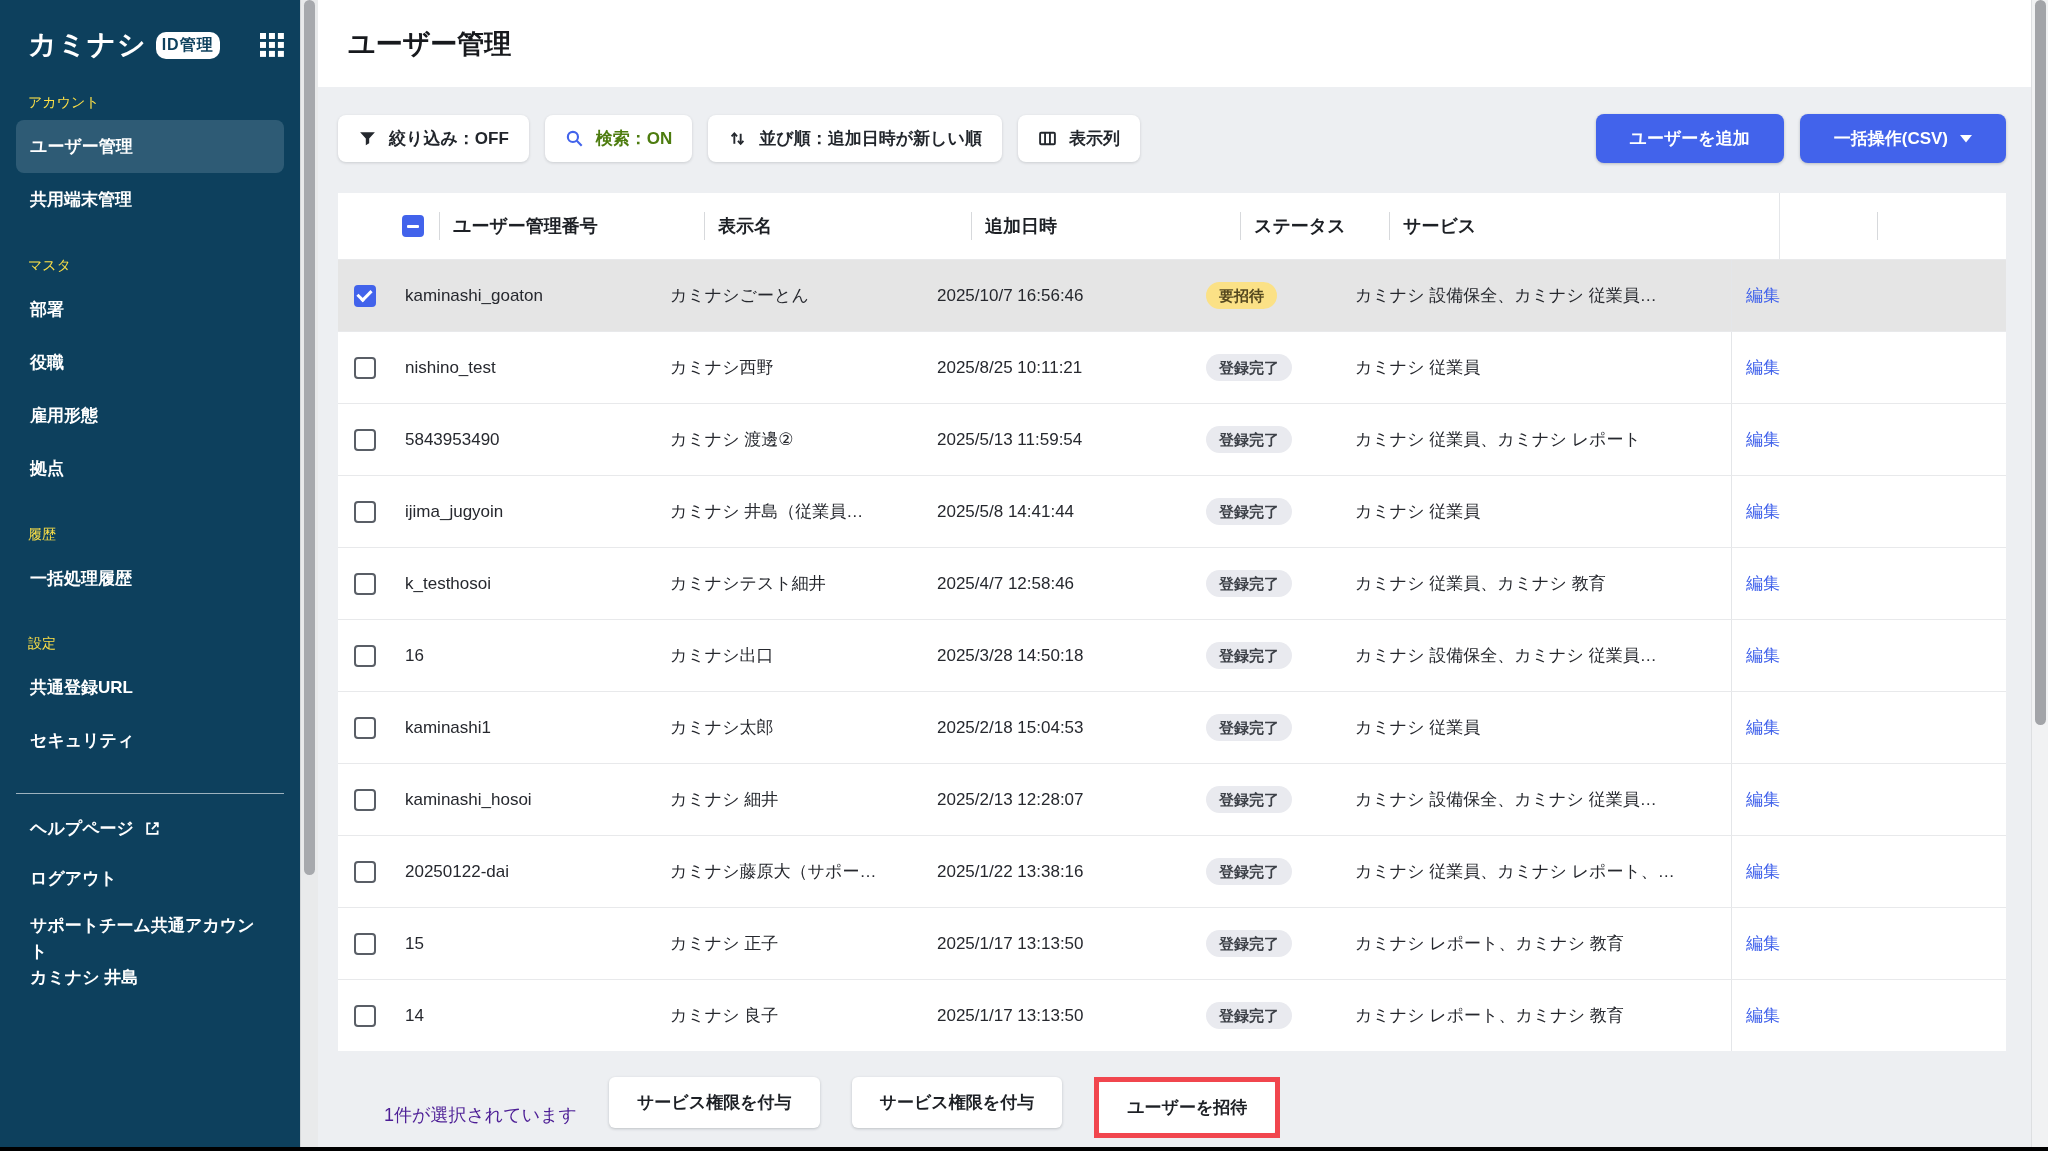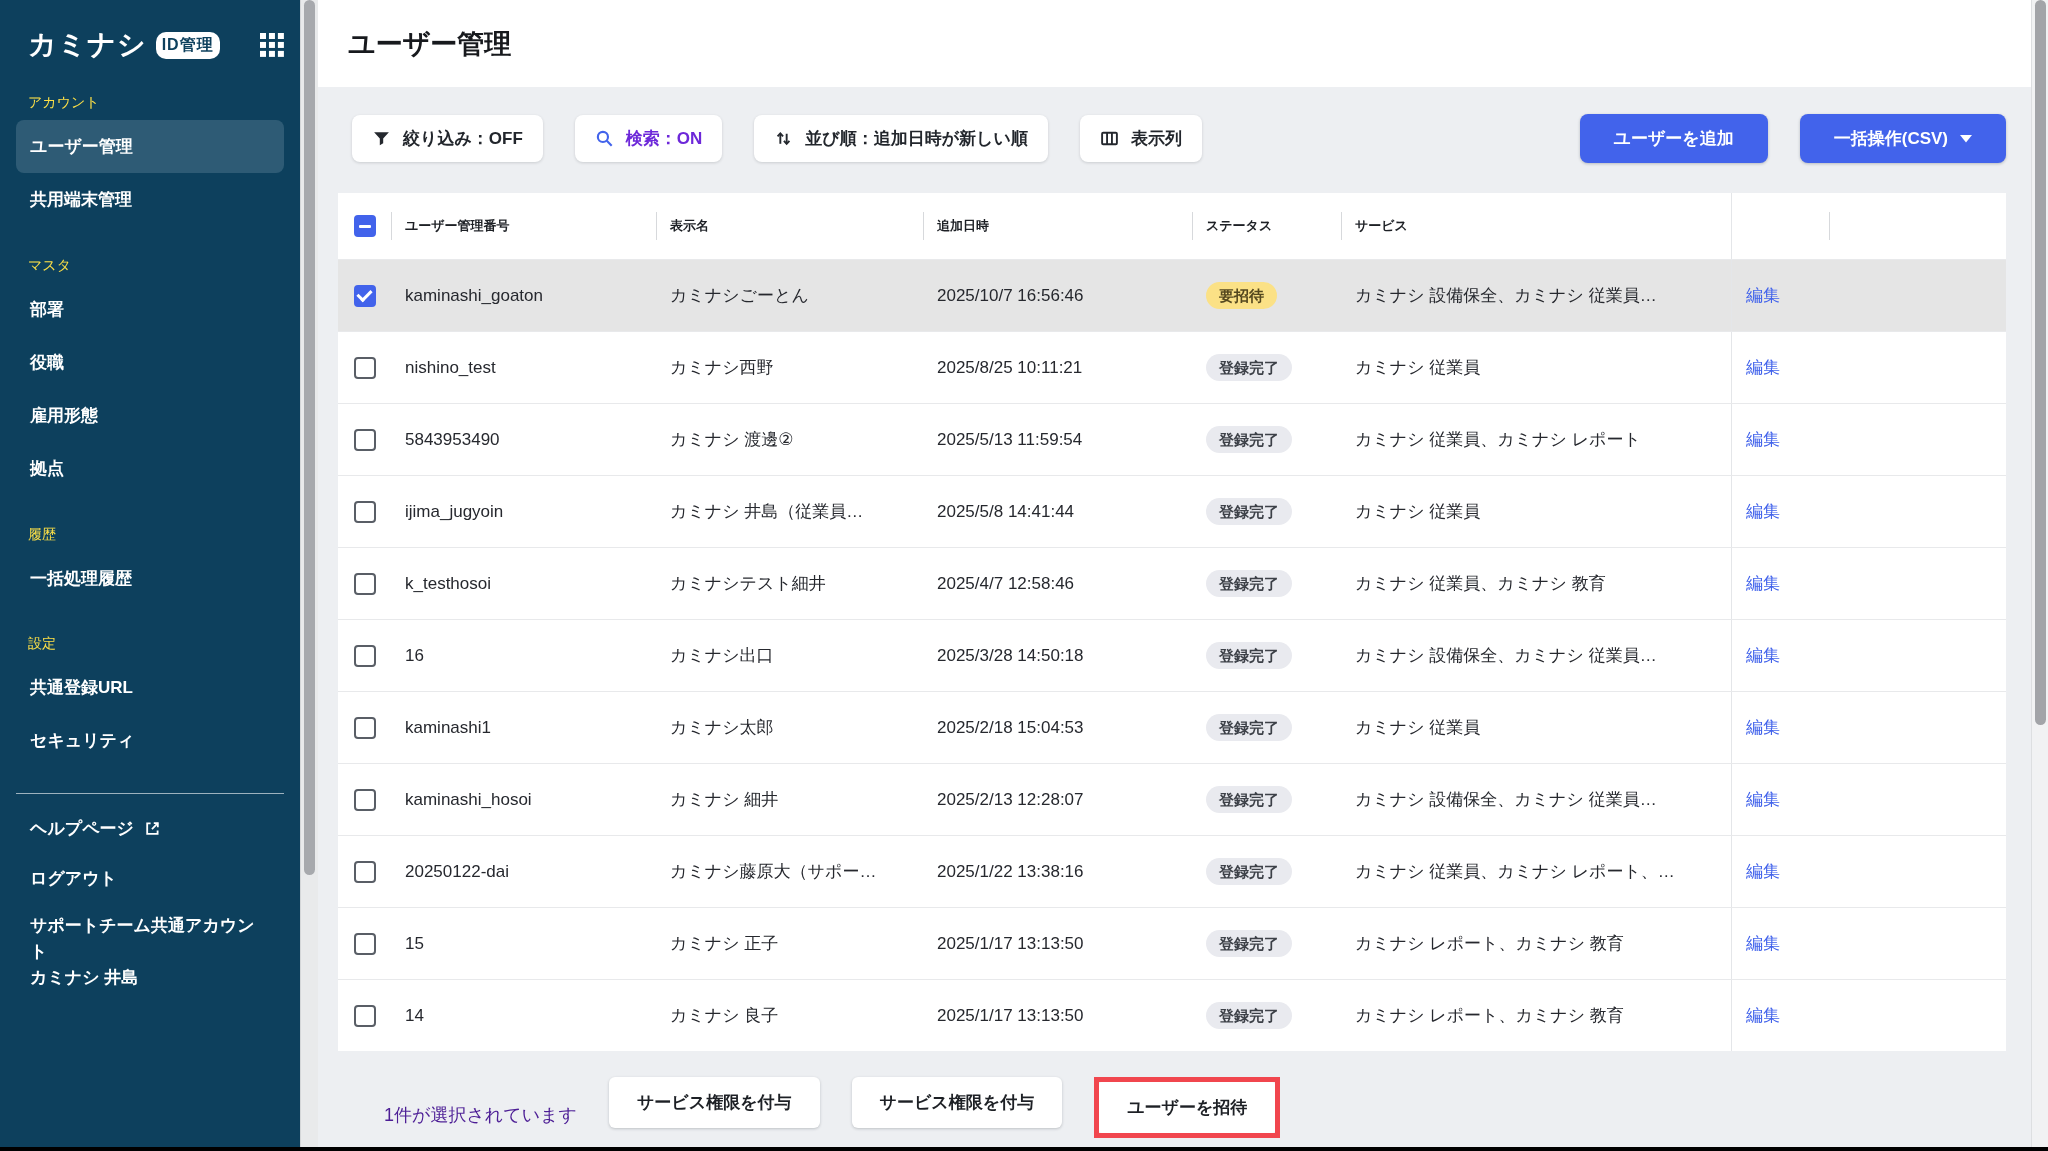--- a/index.html
+++ b/index.html
@@ -36,38 +36,38 @@
   .side-scrollbar { width:18px; height:100%; background:#e9eaeb; border-left:1px solid #d4d6d8; position:relative; flex:none; }
   .side-scrollbar .thumb { position:absolute; left:3px; top:0; width:11px; height:76%; background:#a7a9ad; border-radius:6px; }
 
   
   .main { flex:1 1 auto; height:100%; display:flex; flex-direction:column; min-width:0; }
   .page-header { height:87px; background:#fff; display:flex; align-items:center; padding-left:30px; flex:none; }
   .page-title { font-size:27px; font-weight:800; color:#17191d; }
 
   .content { flex:1 1 auto; background:#edeff2; padding:27px 25px 0 20px; display:flex; flex-direction:column; min-height:0; }
 
-  .toolbar { display:flex; align-items:center; gap:32px; margin-left:14px; flex:none; }
+  .toolbar { display:flex; align-items:center; gap:16px; flex:none; }
   .chip {
     display:flex; align-items:center; gap:12px; background:#fff; border:none;
     border-radius:8px; padding:12px 20px; font-size:17px; font-weight:600; color:#22262c;
     font-family:inherit; box-shadow:0 1px 3px rgba(25,30,40,.16); cursor:pointer; white-space:nowrap;
   }
-  .chip.search-chip { color:#6d28d9; }
+  .chip.search-chip { color:#4d7c0f; }
   .toolbar-spacer { flex:1 1 auto; }
   .btn-primary {
     display:flex; align-items:center; gap:12px; background:#4263eb; color:#fff; border:none;
     border-radius:8px; padding:13px 34px; font-size:17px; font-weight:700; font-family:inherit;
     box-shadow:0 1px 3px rgba(25,30,40,.25); cursor:pointer; white-space:nowrap;
   }
 
   
   .table-card { background:#fff; margin-top:30px; flex:none; }
   .tgrid { display:grid; grid-template-columns:53px 265px 267px 269px 149px 390px 98px 1fr; align-items:center; }
-  .thead { height:66px; font-weight:700; font-size:13px; color:#1d2025; position:relative; }
+  .thead { height:66px; font-weight:700; font-size:18px; color:#1d2025; position:relative;margin-left:48px; }
   .thead .cell { position:relative; height:100%; display:flex; align-items:center; padding-left:14px; }
   .thead .cell.tick::before {
     content:""; position:absolute; left:0; top:50%; transform:translateY(-50%);
     width:1px; height:28px; background:#d7d9dc;
   }
   .trow { height:72px; border-top:1px solid #e8e9eb; font-size:17px; color:#26282e; }
   .trow.selected { background:#e5e5e5; }
   .cell { padding-left:14px; overflow:hidden; white-space:nowrap; text-overflow:ellipsis; }
   .cell.cb { display:flex; justify-content:center; padding-left:0; }
   .col-edit { border-left:1px solid #e4e6e9; height:100%; display:flex; align-items:center; }

